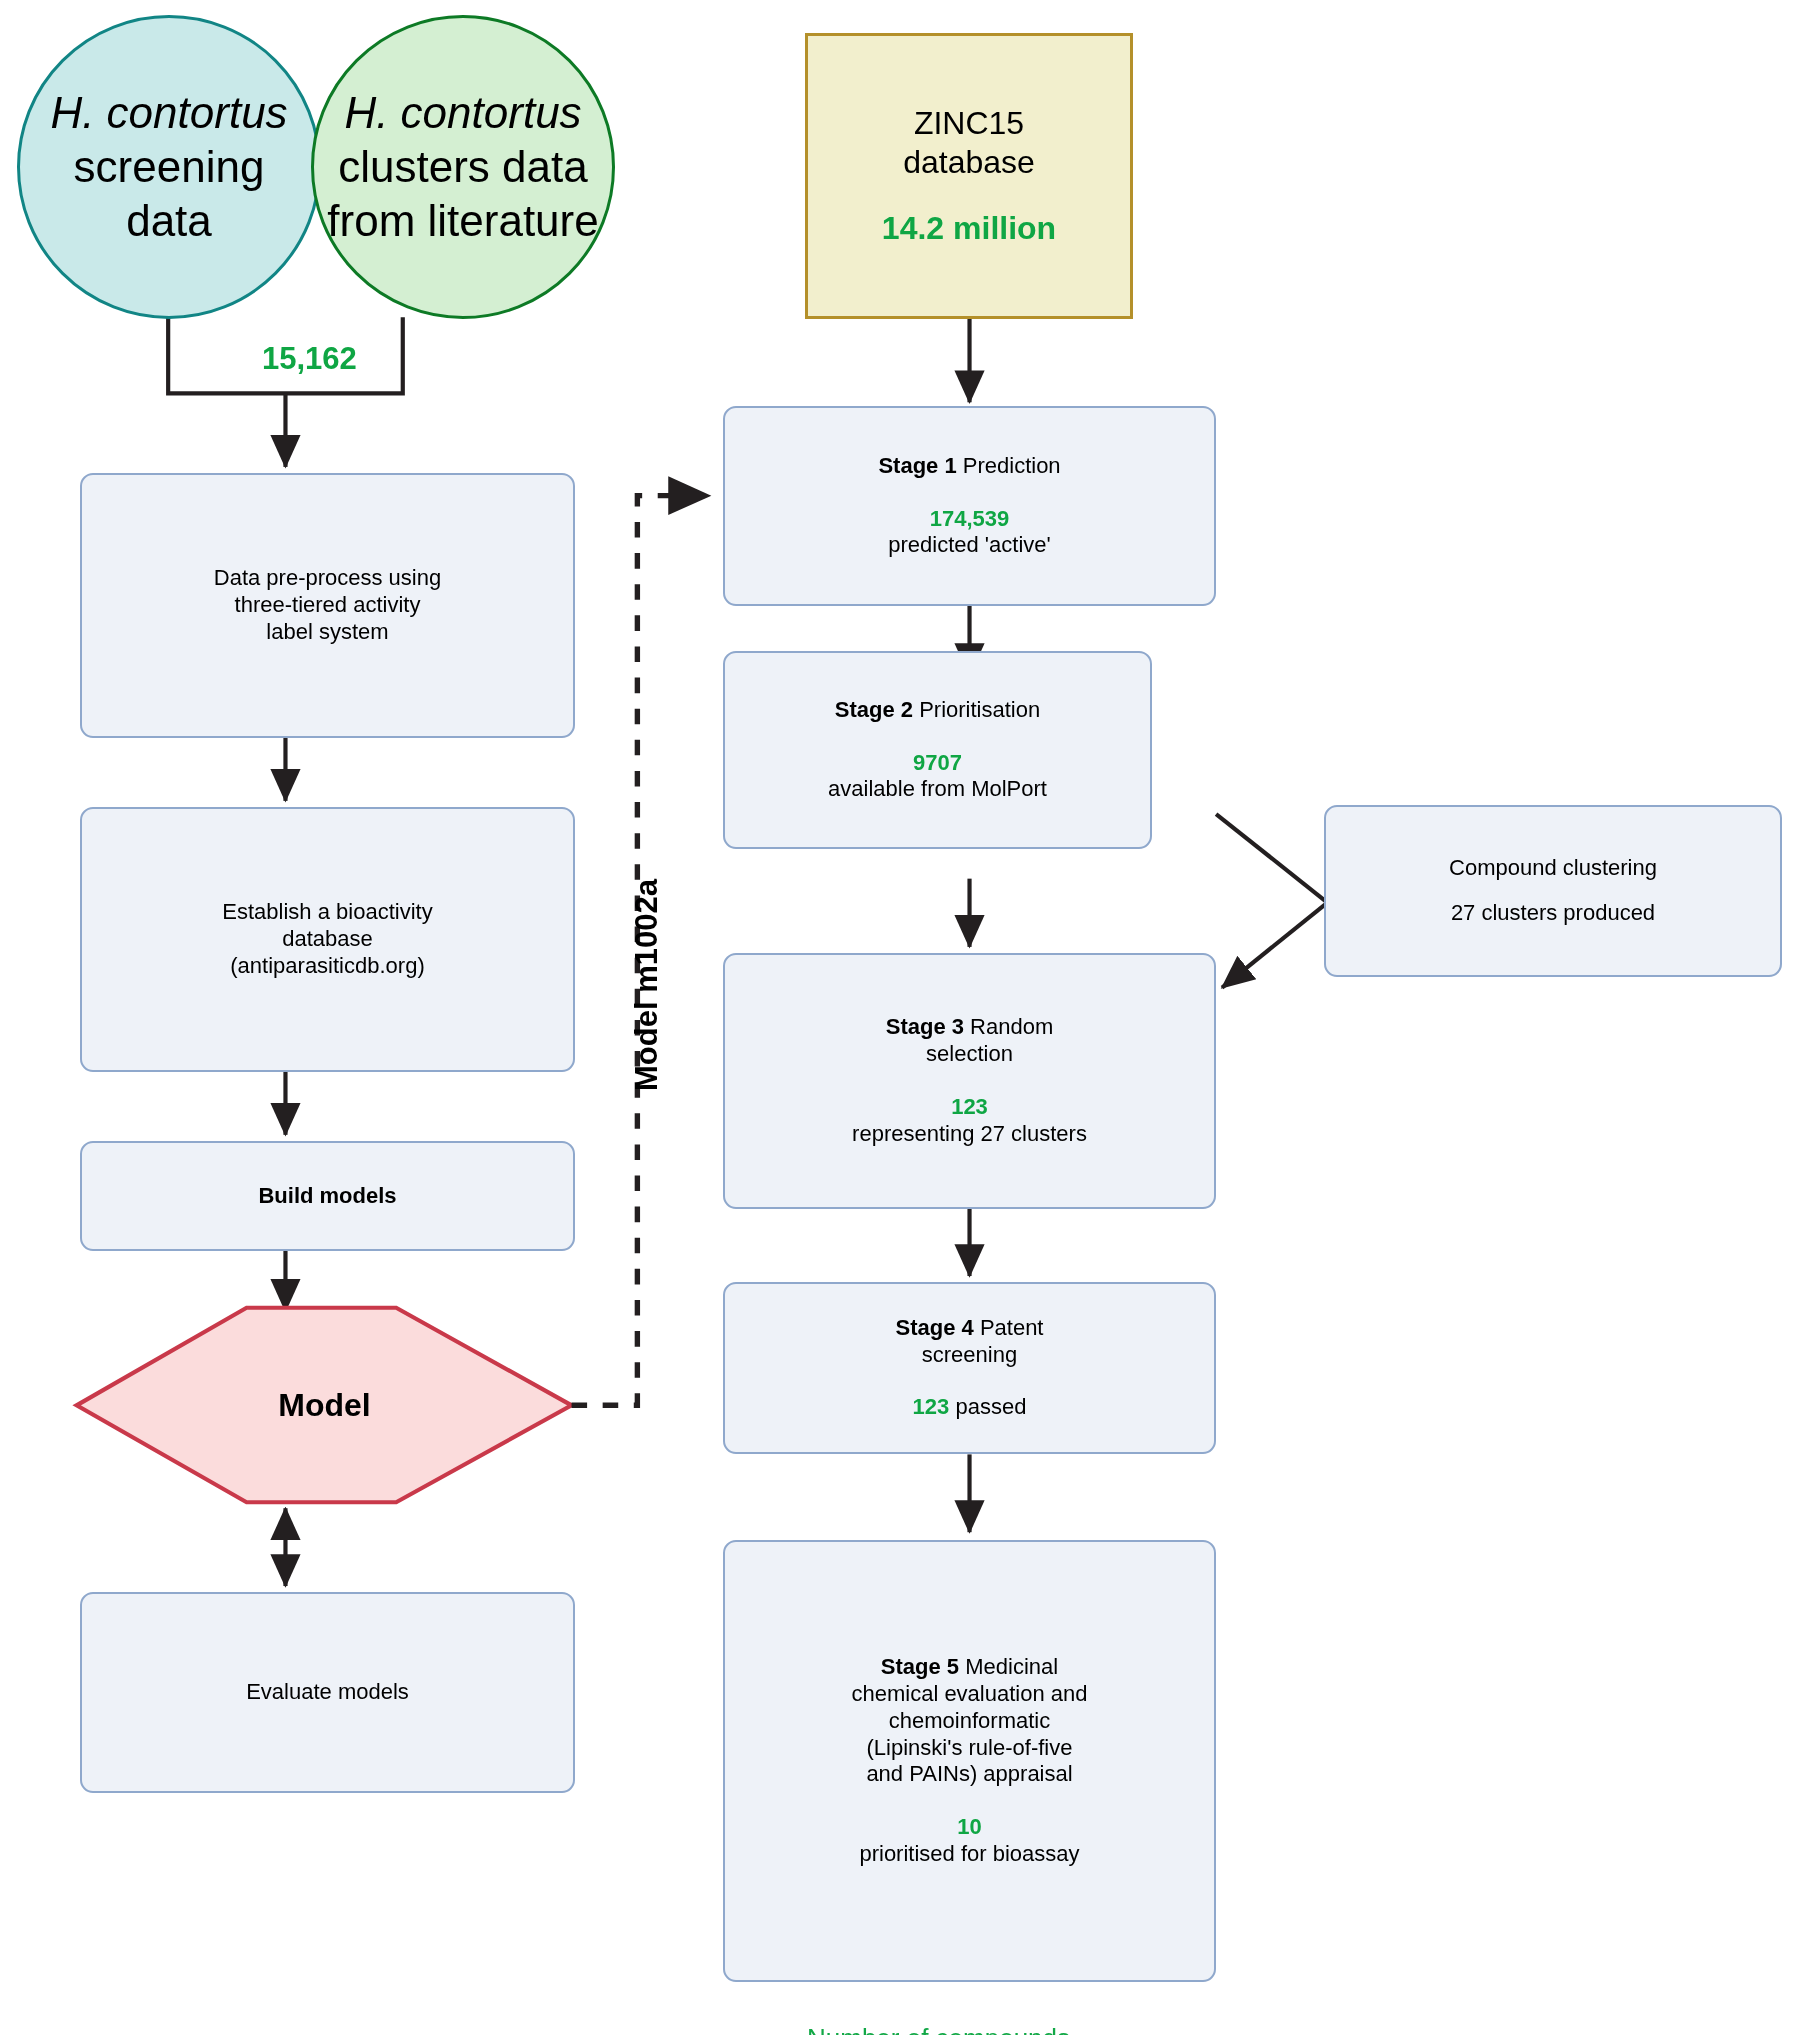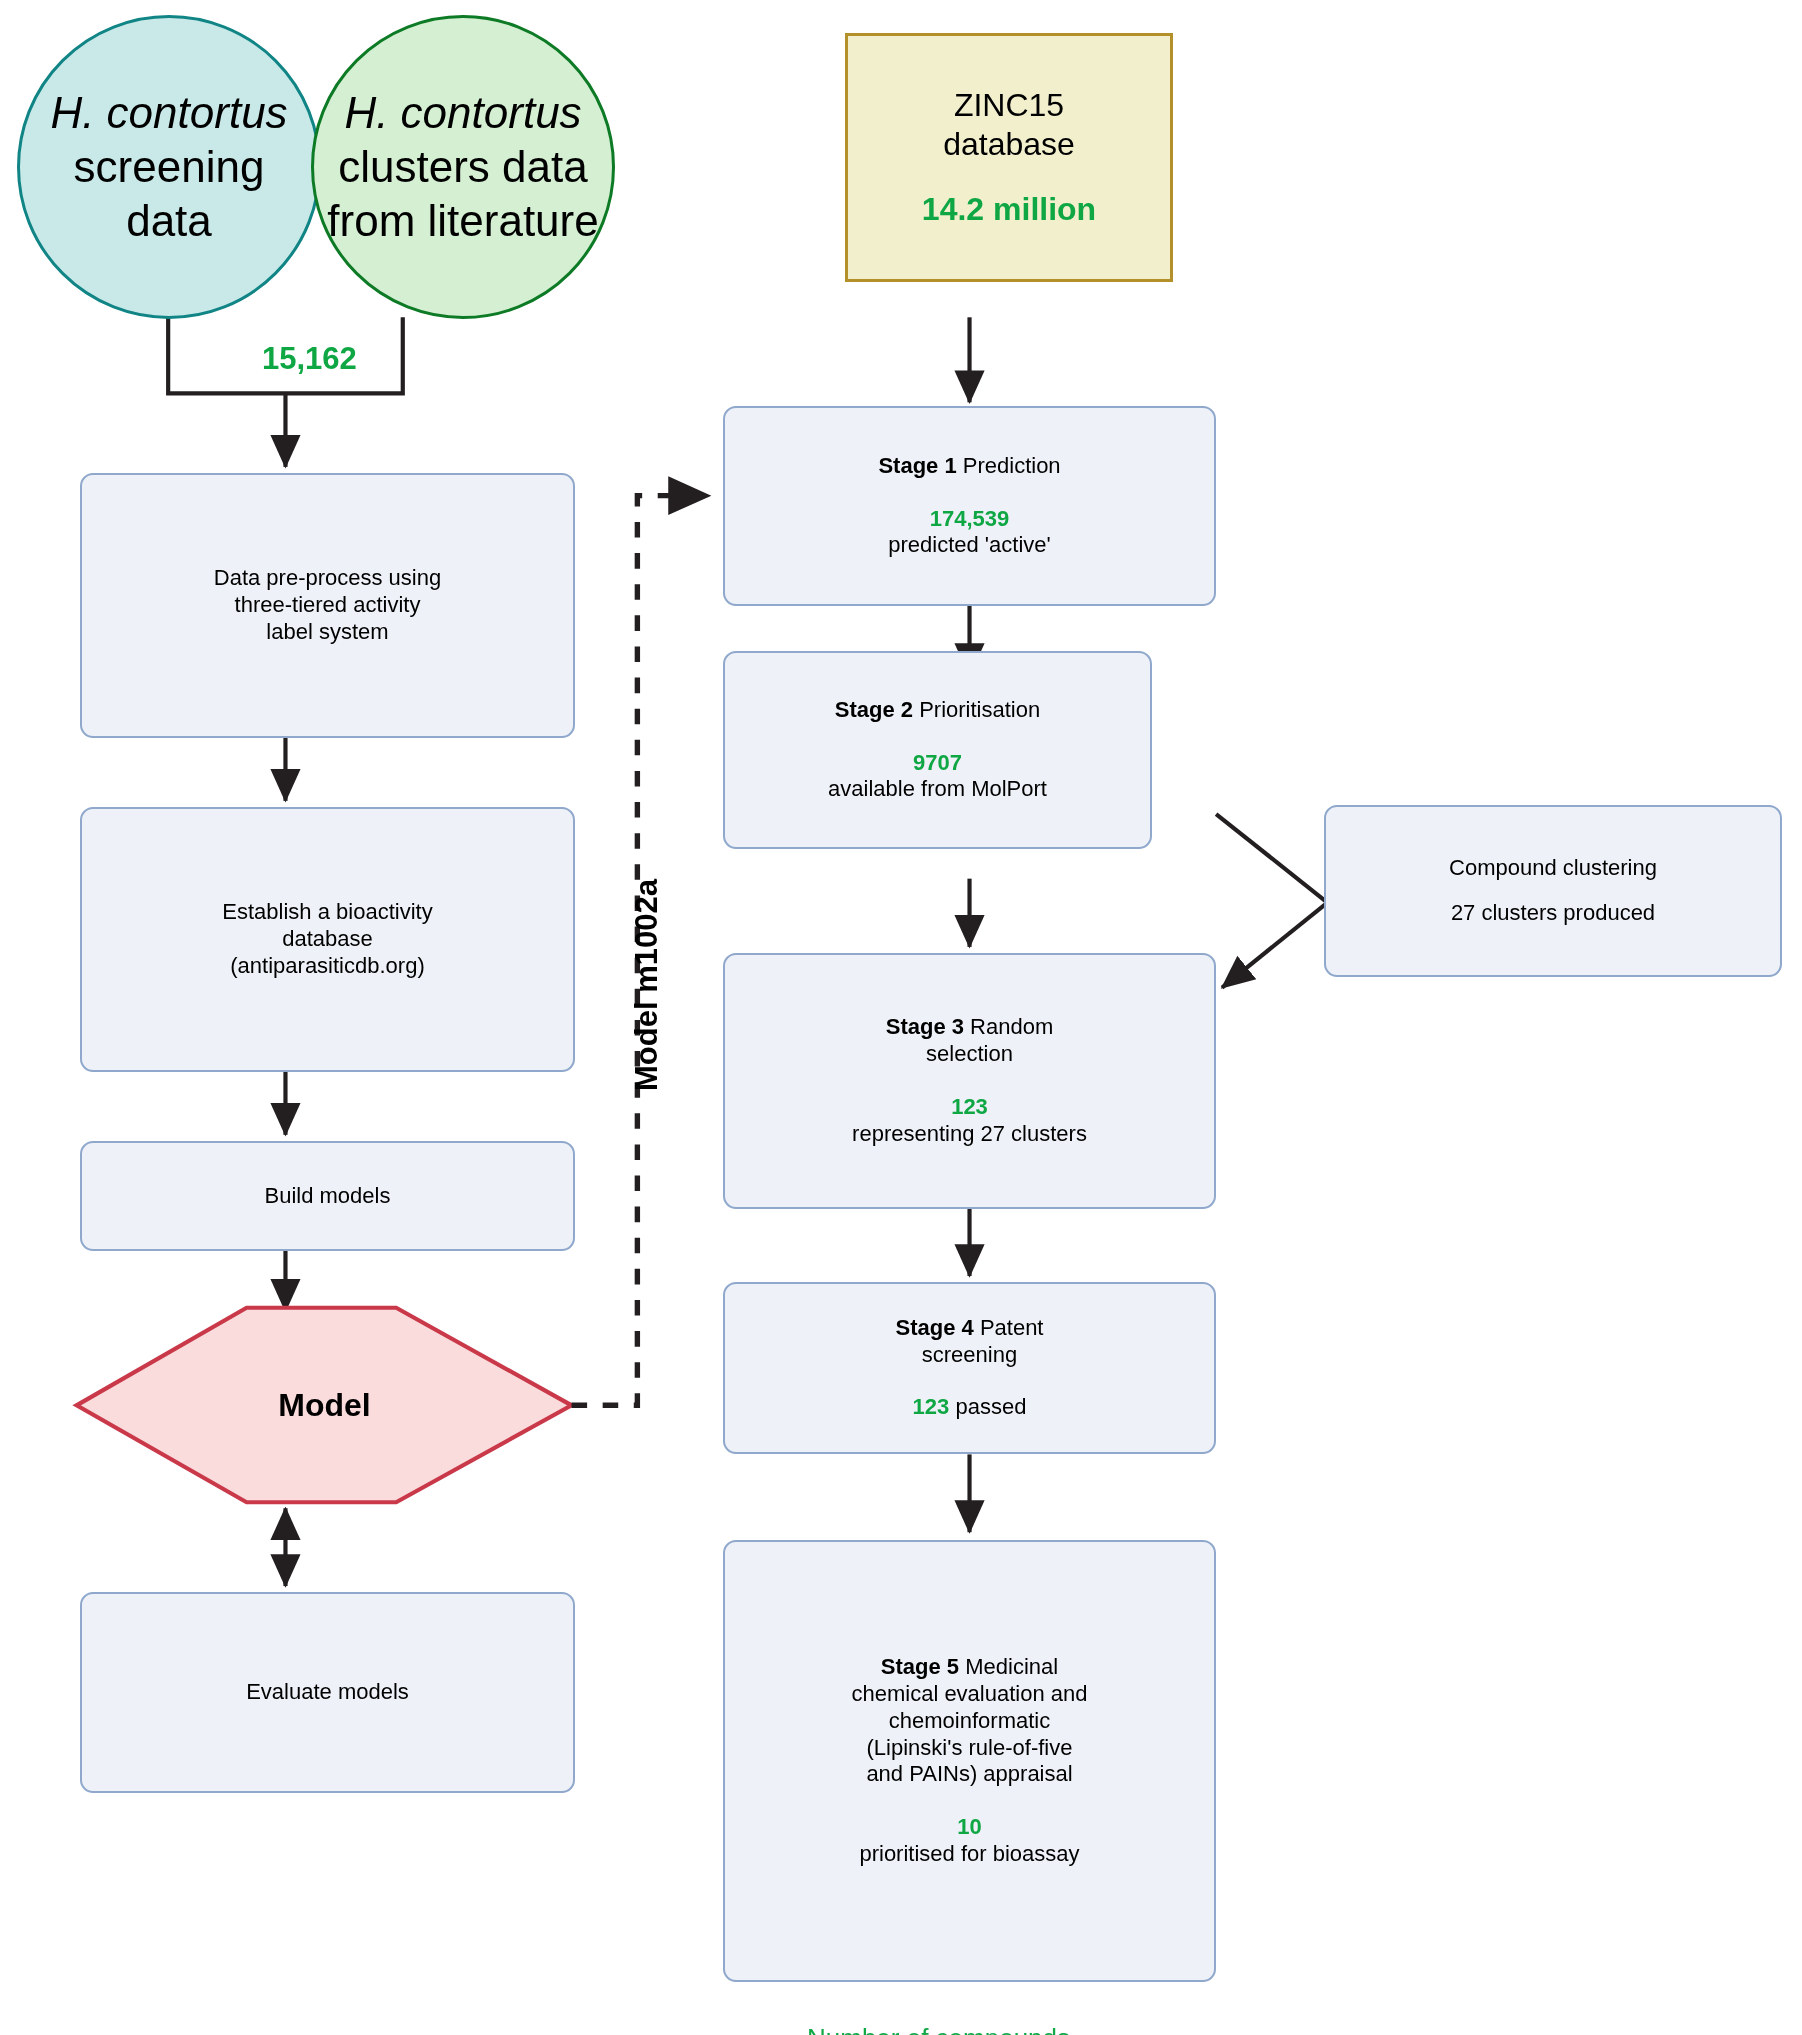--- a/index.html
+++ b/index.html
@@ -149,40 +149,40 @@
   </div>
 
   <div class="node circlenode circle-green" style="left:311px; top:15px; width:304px; height:304px;">
     <span class="line ital">H. contortus</span>
     <span class="line">clusters data</span>
     <span class="line">from literature</span>
   </div>
 
   <div class="edgelabel" style="left:262px; top:341px;">15,162</div>
 
-  <div class="node zincnode" style="left:845px; top:33px; width:328px; height:249px;">
+  <div class="node zincnode" style="left:805px; top:33px; width:328px; height:286px;">
     <span class="line">ZINC15</span>
     <span class="line">database</span>
     <span class="spacer"></span>
     <span class="line green">14.2 million</span>
   </div>
 
   <div class="node boxnode" style="left:80px; top:473px; width:495px; height:265px;">
     <span class="line">Data pre-process using</span>
     <span class="line">three-tiered activity</span>
     <span class="line">label system</span>
   </div>
 
   <div class="node boxnode" style="left:80px; top:807px; width:495px; height:265px;">
     <span class="line">Establish a bioactivity</span>
     <span class="line">database</span>
     <span class="line">(antiparasiticdb.org)</span>
   </div>
 
-  <div class="node boxnode" style="left:80px; top:1141px; width:495px; height:110px;">
+  <div class="node boxnode" style="left:80px; top:1141px; width:495px; height:110px;font-weight:bold;">
     <span class="line">Build models</span>
   </div>
 
   <div class="node boxnode" style="left:80px; top:1592px; width:495px; height:201px;">
     <span class="line">Evaluate models</span>
   </div>
 
   <div class="node octanode" style="left:77px; top:1308px; width:495px; height:195px;">
     <span class="line">Model</span>
   </div>

